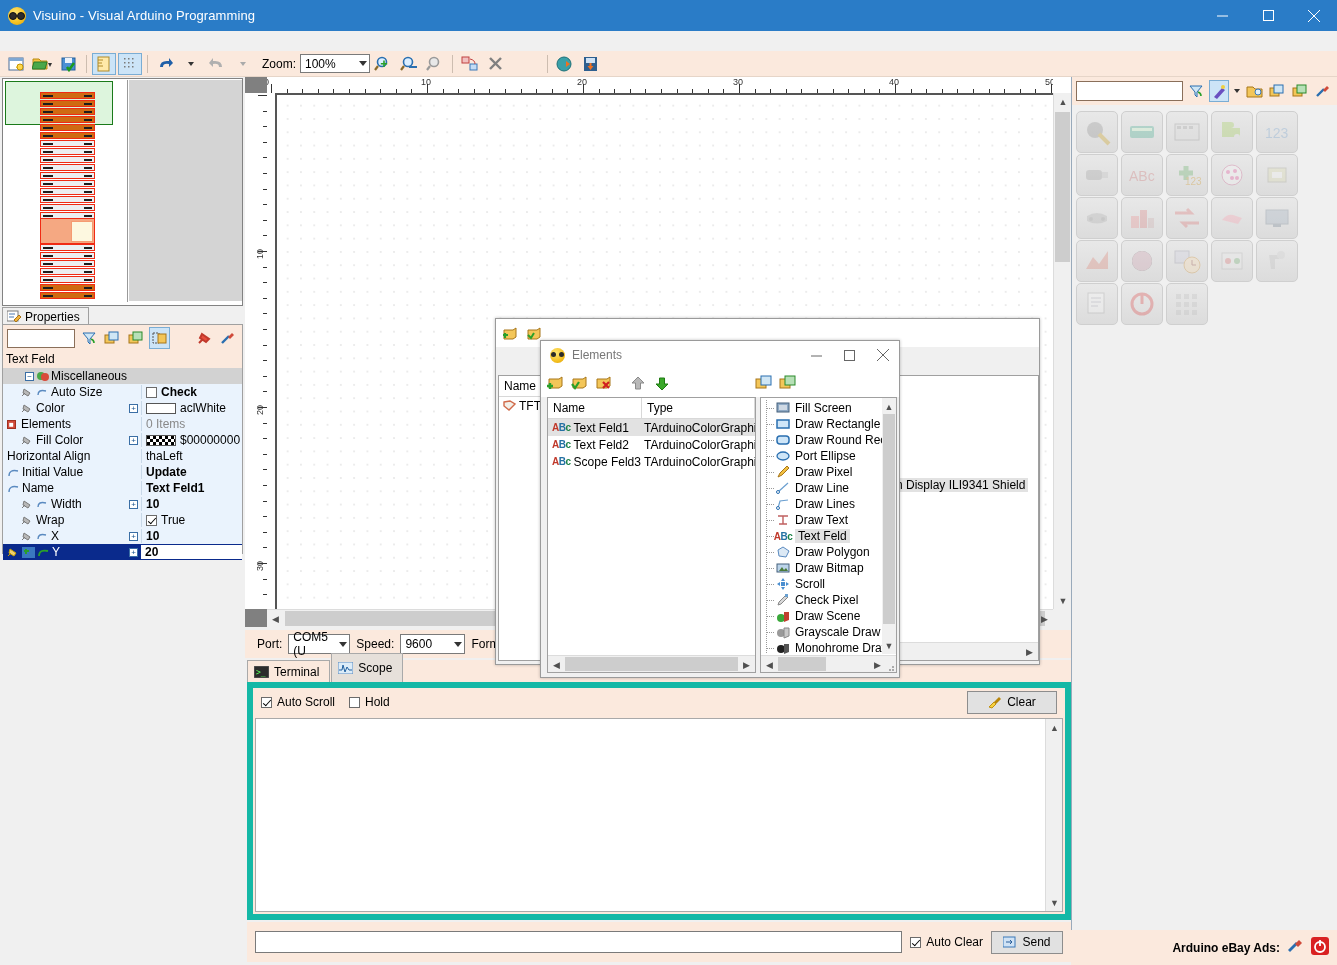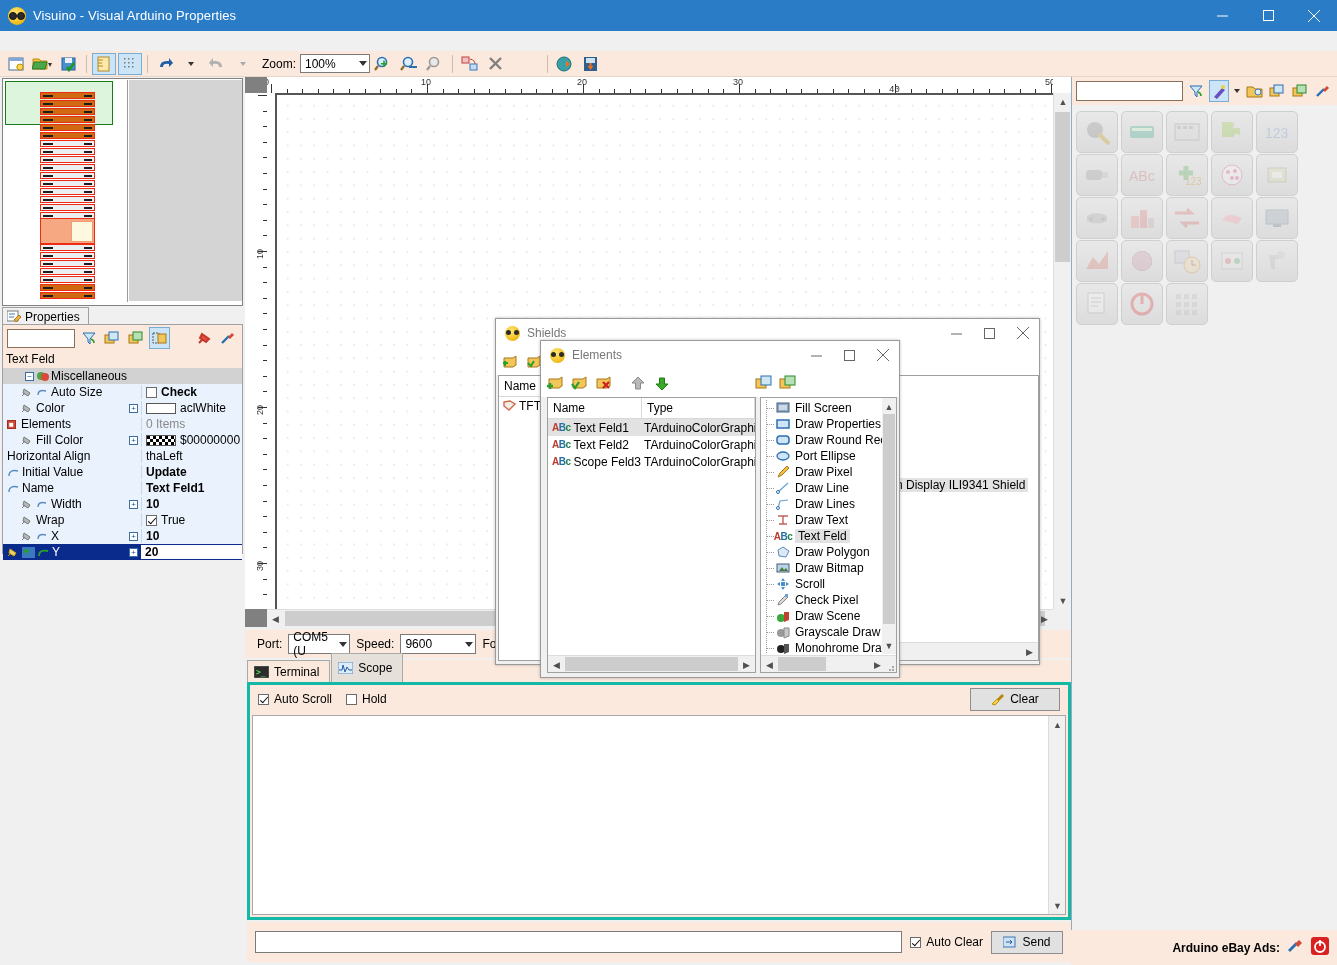--- a/index.html
+++ b/index.html
@@ -155,21 +155,21 @@
 
   
   .serial-bar {
     position: absolute; left: 245px; top: 630px; width: 826px; height: 28px;
     background: #fbe9dd; display: flex; align-items: center; padding-left: 12px; gap: 6px; font-size: 12px;
   }
   .combo { height: 20px; background: #fff; border: 1px solid #7a7a7a; display: flex; align-items: center; padding: 0 2px 0 4px; font-size: 12px; justify-content: space-between; }
   .term-tabs { position: absolute; left: 247px; top: 660px; width: 824px; height: 22px; display: flex; align-items: flex-end; background: #fbe9dd; }
   .ttab { height: 29px; padding: 0 10px 0 6px; display: flex; align-items: center; gap: 5px; font-size: 12px; border: 1px solid #a9a9a9; border-bottom: none; background: #e6e0da; margin-right: 1px; }
   .ttab.active { background: #fbe9dd; height: 22px; }
-  .term-panel { position: absolute; left: 247px; top: 682px; width: 824px; height: 238px; background: #fbe9dd; border: 3px solid #14b8a6; }
+  .term-panel { position: absolute; left: 247px; top: 682px; width: 824px; height: 238px; background: #fbe9dd; border: 6px solid #14b8a6; }
   .term-opts { height: 28px; display: flex; align-items: center; padding: 0 8px; gap: 14px; font-size: 12px; }
   .btn { background: #e1e1e1; border: 1px solid #8d8d8d; height: 23px; display: inline-flex; align-items: center; justify-content: center; gap: 5px; font-size: 12px; padding: 0 10px; }
   .term-text { position: absolute; left: 2px; top: 30px; right: 2px; bottom: 2px; background: #fff; border: 1px solid #a9a9a9; }
   .send-bar { position: absolute; left: 247px; top: 922px; width: 824px; height: 40px; background: #fbe9dd; display: flex; align-items: center; padding: 0 8px; gap: 8px; }
   .send-input { flex: 1; height: 22px; background: #fff; border: 1px solid #7a7a7a; }
 
   
   .right-pane { position: absolute; left: 1071px; top: 77px; width: 266px; height: 888px; background: #f0f0f0; border-left: 1px solid #9ab; }
   .rp-toolbar { height: 28px; background: #fbe9dd; display: flex; align-items: center; padding: 0 4px; gap: 3px; }
   .rp-search { width: 118px; height: 20px; background: #fff; border: 1px solid #8a6f5a; }
@@ -209,21 +209,21 @@
   .abc { font-size: 10px; font-weight: bold; letter-spacing: -0.5px; }
   .abc .a { color: #c0392b; } .abc .b { color: #2471a3; } .abc .c { color: #1e8449; }
 </style>
 </head>
 <body>
 
 <div id="app">
 
   <div class="titlebar">
     <div class="tb-icon"></div>
-    <div class="tb-title">Visuino - Visual Arduino Properties</div>
+    <div class="tb-title">Visuino - Visual Arduino Programming</div>
     <div class="win-btns">
       <div class="win-btn">
         <svg width="11" height="11">
             <line x1="0" y1="6" x2="11" y2="6" stroke="#fff" stroke-width="1"></line>
           </svg>
       </div>
       <div class="win-btn">
         <svg width="11" height="11">
             <rect x="0.5" y="0.5" width="10" height="10" fill="none" stroke="#fff"></rect>
           </svg>
@@ -658,21 +658,21 @@
         <div class="tickh" style="left: 487.6px; height: 4px;"></div>
         <div class="tickh" style="left: 503.2px; height: 4px;"></div>
         <div class="tickh" style="left: 518.8px; height: 4px;"></div>
         <div class="tickh" style="left: 534.4px; height: 4px;"></div>
         <div class="tickh" style="left: 550px; height: 4px;"></div>
         <div class="tickh" style="left: 565.6px; height: 4px;"></div>
         <div class="tickh" style="left: 581.2px; height: 4px;"></div>
         <div class="tickh" style="left: 596.8px; height: 4px;"></div>
         <div class="tickh" style="left: 612.4px; height: 4px;"></div>
         <div class="tickh" style="left: 628px; height: 9px;"></div>
-        <div class="rlabel" style="left: 622px; top: 8px; font-family: Liberation Mono, monospace;">40</div>
+        <div class="rlabel" style="left: 622px; top: 0px;">40</div>
         <div class="tickh" style="left: 643.6px; height: 4px;"></div>
         <div class="tickh" style="left: 659.2px; height: 4px;"></div>
         <div class="tickh" style="left: 674.8px; height: 4px;"></div>
         <div class="tickh" style="left: 690.4px; height: 4px;"></div>
         <div class="tickh" style="left: 706px; height: 4px;"></div>
         <div class="tickh" style="left: 721.6px; height: 4px;"></div>
         <div class="tickh" style="left: 737.2px; height: 4px;"></div>
         <div class="tickh" style="left: 752.8px; height: 4px;"></div>
         <div class="tickh" style="left: 768.4px; height: 4px;"></div>
         <div class="tickh" style="left: 784px; height: 9px;"></div>
@@ -733,21 +733,21 @@
     <div class="corner-grey"></div>
   </div>
 
   <div class="serial-bar">
     <span>Port:</span>
     <div class="combo" style="width:62px">
       <span>COM5 (U</span>
       <span class="caret"></span>
     </div>
     <span>Speed:</span>
-    <div class="combo" style="width:76px">
+    <div class="combo" style="width:65px">
       <span>9600</span>
       <span class="caret"></span>
     </div>
     <span>Format:</span>
     <div class="combo" style="width:60px">
       <span>U</span>
       <span class="caret"></span>
     </div>
   </div>
 
@@ -1026,42 +1026,20 @@
     <span>
       <svg width="18" height="18">
           <rect x="0" y="0" width="18" height="18" rx="3" fill="#d92121"></rect>
           <circle cx="9" cy="10" r="5" fill="none" stroke="#fff" stroke-width="1.8"></circle>
           <line x1="9" y1="3" x2="9" y2="9" stroke="#fff" stroke-width="1.8"></line>
         </svg>
     </span>
   </div>
 
   <div class="dlg" style="left:495px; top:318px; width:545px; height:347px;">
-    <div class="dlg-title">
-      <div class="d-icon"></div>
-      <div class="d-text">Shields</div>
-      <div class="dlg-wbtns">
-        <div class="dlg-wbtn">
-            <svg width="11" height="11">
-              <line x1="0" y1="6" x2="11" y2="6" stroke="#666"></line>
-            </svg>
-          </div>
-        <div class="dlg-wbtn">
-            <svg width="11" height="11">
-              <rect x="0.5" y="0.5" width="10" height="10" fill="none" stroke="#666"></rect>
-            </svg>
-          </div>
-        <div class="dlg-wbtn">
-            <svg width="12" height="12">
-              <line x1="0" y1="0" x2="12" y2="12" stroke="#666"></line>
-              <line x1="12" y1="0" x2="0" y2="12" stroke="#666"></line>
-            </svg>
-          </div>
-      </div>
-    </div>
     <div class="dlg-tools">
       <div class="dtbtn">
         <svg width="18" height="17">
             <path d="M2 5 h9 l3 -2 v9 l-3 2 h-9z" fill="#f3c659" stroke="#a8761a"></path>
             <path d="M1 10 h5 M3 8 l0 5" stroke="#2aa02a" stroke-width="2.2"></path>
           </svg>
       </div>
       <div class="dtbtn">
         <svg width="18" height="17">
             <path d="M2 5 h9 l3 -2 v9 l-3 2 h-9z" fill="#f3c659" stroke="#a8761a"></path>
@@ -1201,21 +1179,21 @@
             <span class="tr-label">Fill Screen</span>
           </div>
           <div class="tr-row">
             <span class="dotline"></span>
             <span class="dotstub"></span>
             <span class="tr-icon">
               <svg width="14" height="14">
                 <rect x="1" y="3" width="12" height="8" fill="#cfe6f8" stroke="#2a6fb0" stroke-width="1.5"></rect>
               </svg>
             </span>
-            <span class="tr-label">Draw Properties</span>
+            <span class="tr-label">Draw Rectangle</span>
           </div>
           <div class="tr-row">
             <span class="dotline"></span>
             <span class="dotstub"></span>
             <span class="tr-icon">
               <svg width="14" height="14">
                 <rect x="1" y="3" width="12" height="8" rx="3" fill="#cfe6f8" stroke="#2a6fb0" stroke-width="1.5"></rect>
               </svg>
             </span>
             <span class="tr-label">Draw Round Rect</span>

